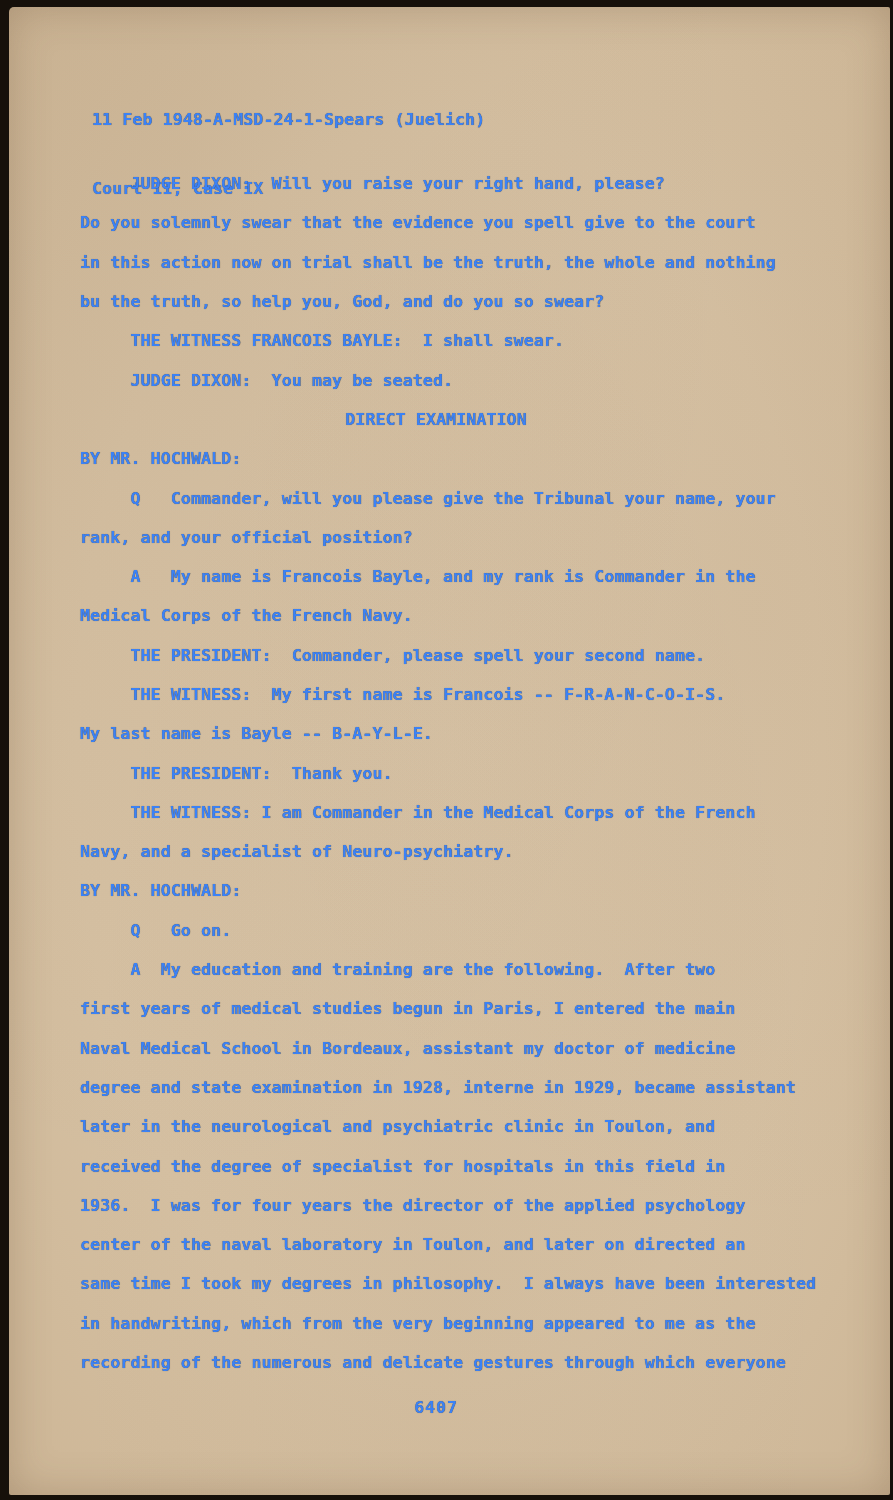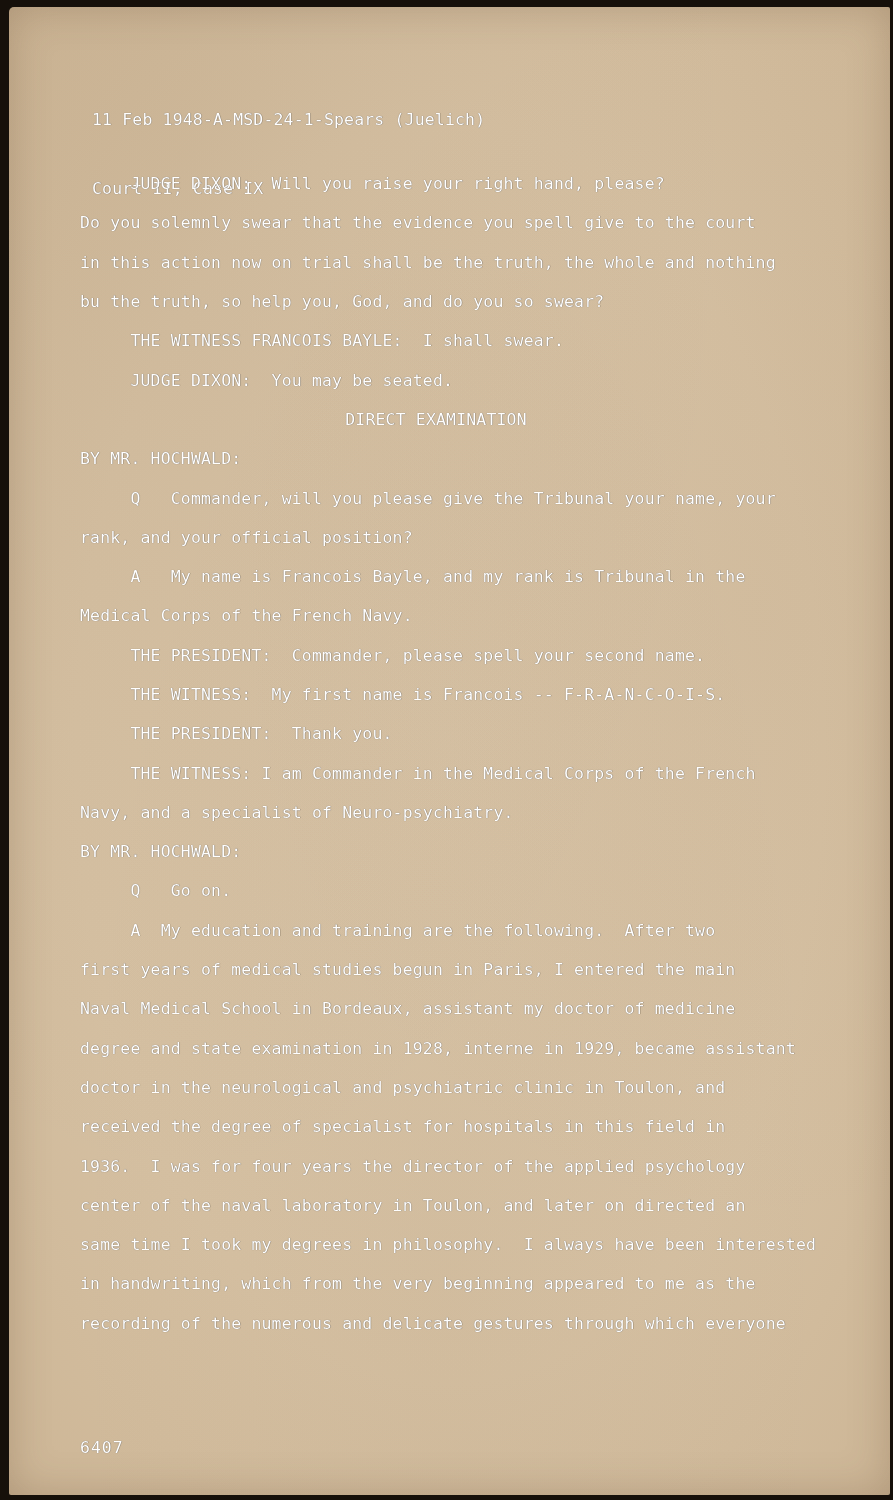--- a/index.html
+++ b/index.html
@@ -22,22 +22,23 @@
     bottom: 5px;
     background:
       radial-gradient(ellipse at 20% 10%, rgba(120,90,60,0.07), rgba(0,0,0,0) 55%),
       radial-gradient(ellipse at 85% 40%, rgba(140,105,70,0.06), rgba(0,0,0,0) 50%),
       radial-gradient(ellipse at 50% 85%, rgba(130,100,65,0.05), rgba(0,0,0,0) 60%),
       radial-gradient(ellipse at 50% 50%, #d9c5a8 0%, #d5c0a2 60%, #cdb696 100%);
     border-radius: 5px 2px 2px 2px;
     box-shadow: inset 0 0 40px rgba(90,65,40,0.25);
   }
   .ink {
-    color: #ffffff;
+    color: #3b82f6;
     text-shadow: 0 0 0.7px rgba(73,66,58,0.85), 0.4px 0.4px 0.5px rgba(73,66,58,0.35);
+    font-weight: bold;
   }
   .doc-header {
     position: absolute;
     left: 92px;
     top: 62px;
     font-size: 16.5px;
     line-height: 23px;
     letter-spacing: 0.15px;
     white-space: pre;
   }
@@ -57,24 +58,23 @@
     white-space: pre;
   }
   .line.center {
     justify-content: center;
   }
   .page-number {
     position: absolute;
     left: 80px;
     top: 1398px;
     width: 712px;
-    text-align: left;
+    text-align: center;
     font-size: 16.5px;
     letter-spacing: 1px;
-    margin-top: 40px;
   }
 </style>
 </head>
 <body>
 
 <div class="paper"></div>
 
 <div class="doc-header ink">
   <div>11 Feb 1948-A-MSD-24-1-Spears (Juelich)</div>
   <div>Court II, Case IX</div>
@@ -84,34 +84,35 @@
     <div class="line">     JUDGE DIXON:  Will you raise your right hand, please?</div>
     <div class="line">Do you solemnly swear that the evidence you spell give to the court</div>
     <div class="line">in this action now on trial shall be the truth, the whole and nothing</div>
     <div class="line">bu the truth, so help you, God, and do you so swear?</div>
     <div class="line">     THE WITNESS FRANCOIS BAYLE:  I shall swear.</div>
     <div class="line">     JUDGE DIXON:  You may be seated.</div>
     <div class="line center">DIRECT EXAMINATION</div>
     <div class="line">BY MR. HOCHWALD:</div>
     <div class="line">     Q   Commander, will you please give the Tribunal your name, your</div>
     <div class="line">rank, and your official position?</div>
-    <div class="line">     A   My name is Francois Bayle, and my rank is Tribunal in the</div>
+    <div class="line">     A   My name is Francois Bayle, and my rank is Commander in the</div>
     <div class="line">Medical Corps of the French Navy.</div>
     <div class="line">     THE PRESIDENT:  Commander, please spell your second name.</div>
     <div class="line">     THE WITNESS:  My first name is Francois -- F-R-A-N-C-O-I-S.</div>
+    <div class="line">My last name is Bayle -- B-A-Y-L-E.</div>
     <div class="line">     THE PRESIDENT:  Thank you.</div>
     <div class="line">     THE WITNESS: I am Commander in the Medical Corps of the French</div>
     <div class="line">Navy, and a specialist of Neuro-psychiatry.</div>
     <div class="line">BY MR. HOCHWALD:</div>
     <div class="line">     Q   Go on.</div>
     <div class="line">     A  My education and training are the following.  After two</div>
     <div class="line">first years of medical studies begun in Paris, I entered the main</div>
     <div class="line">Naval Medical School in Bordeaux, assistant my doctor of medicine</div>
     <div class="line">degree and state examination in 1928, interne in 1929, became assistant</div>
-    <div class="line">doctor in the neurological and psychiatric clinic in Toulon, and</div>
+    <div class="line">later in the neurological and psychiatric clinic in Toulon, and</div>
     <div class="line">received the degree of specialist for hospitals in this field in</div>
     <div class="line">1936.  I was for four years the director of the applied psychology</div>
     <div class="line">center of the naval laboratory in Toulon, and later on directed an</div>
     <div class="line">same time I took my degrees in philosophy.  I always have been interested</div>
     <div class="line">in handwriting, which from the very beginning appeared to me as the</div>
     <div class="line">recording of the numerous and delicate gestures through which everyone</div>
   </div>
 
 <div class="page-number ink">6407</div>
 

